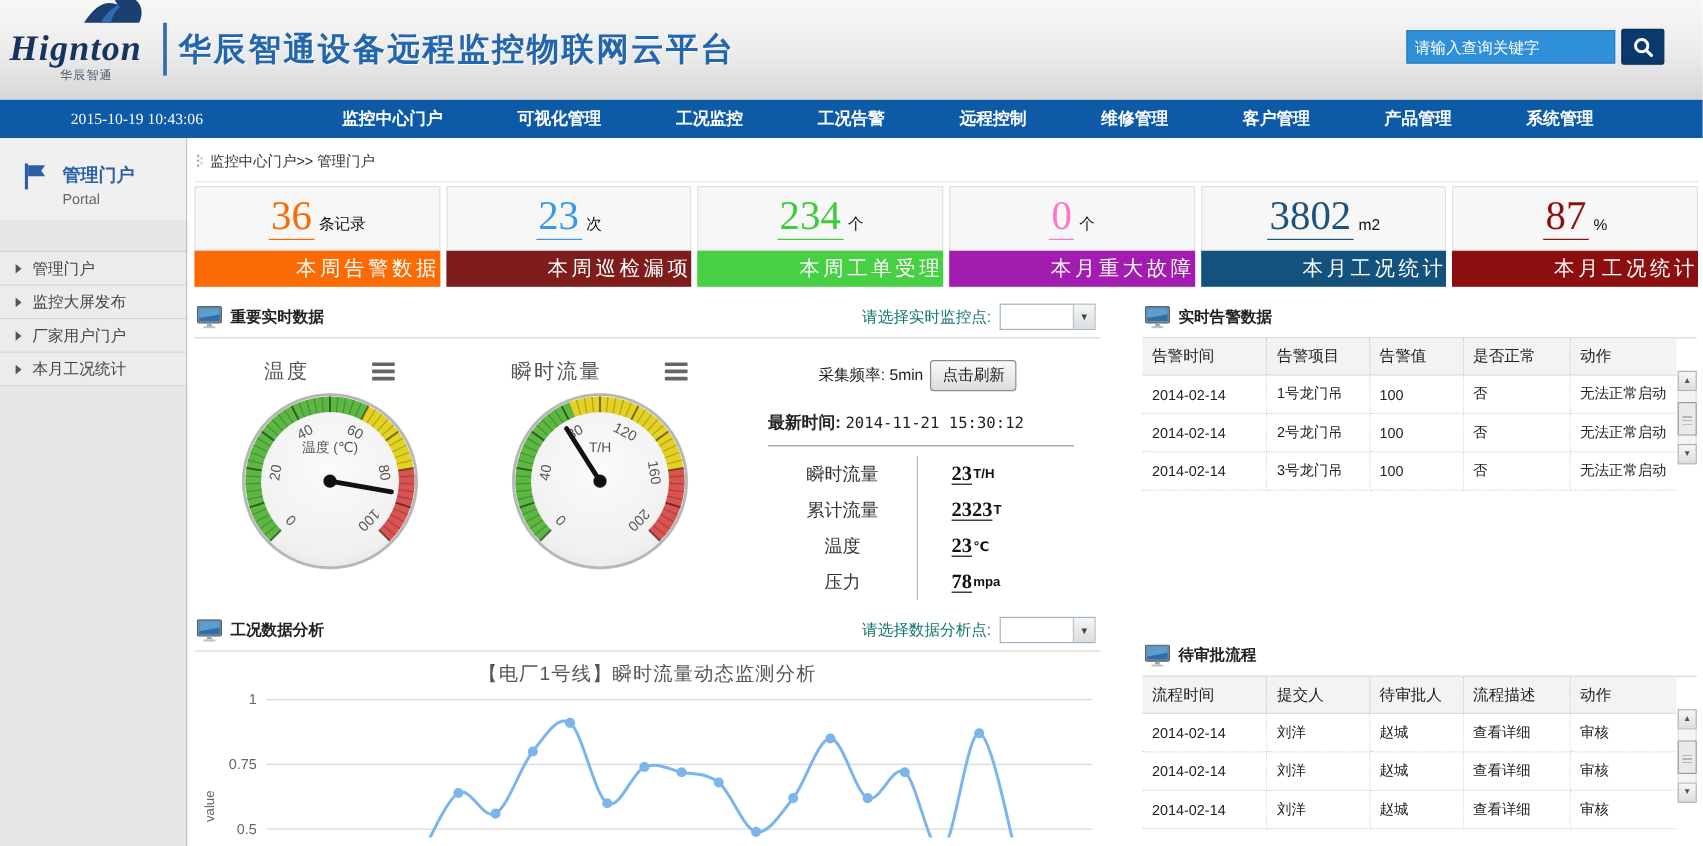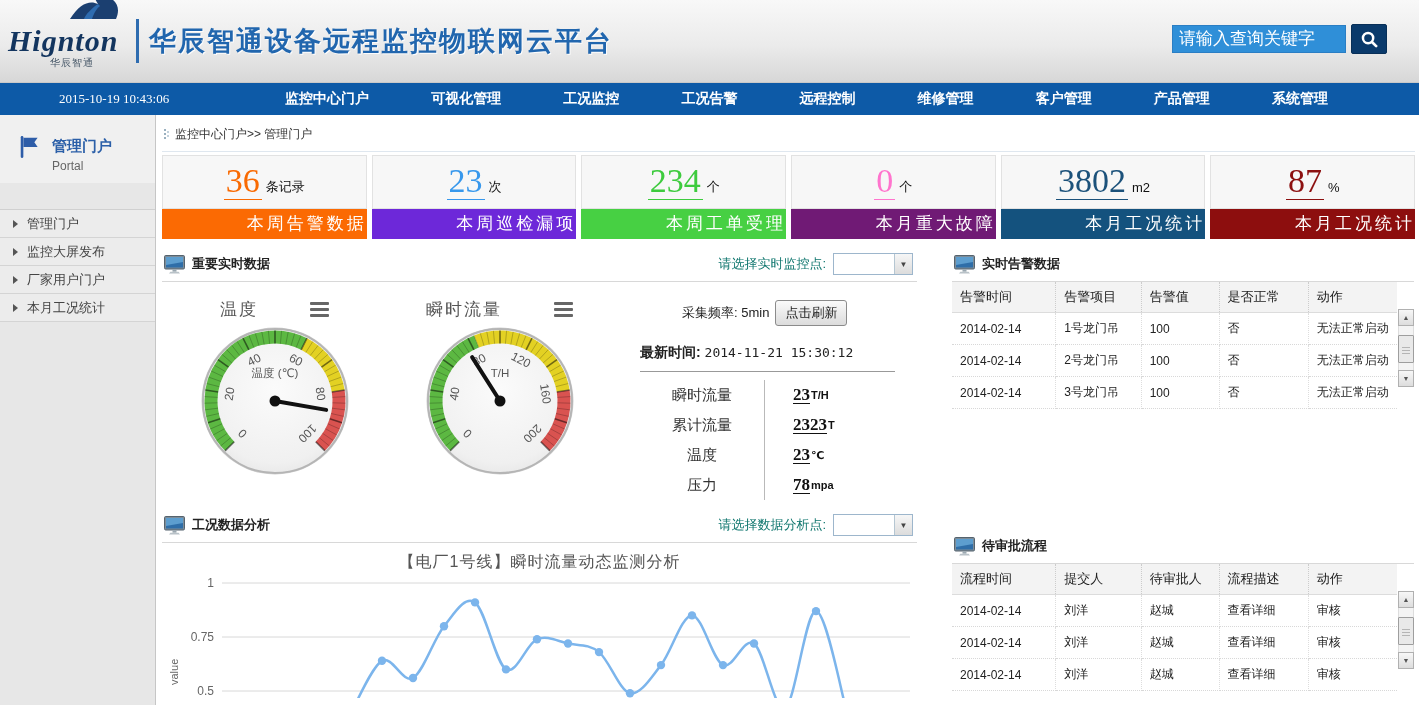--- a/index.html
+++ b/index.html
@@ -11,21 +11,21 @@
   .logo{width:122px;padding-left:8px;position:relative;cursor:pointer;}
   .logo-deer{position:absolute;left:62px;top:-38px;}
   .logo-text{font-family:"Liberation Serif","DejaVu Serif",serif;font-style:italic;font-weight:bold;
     font-size:30px;color:#13355f;letter-spacing:1px;line-height:30px;margin-top:14px;}
   .logo-sub{font-size:10px;color:#456;text-align:center;width:100px;margin-left:14px;letter-spacing:1px;}
   .logo-divider{width:3px;height:44px;background:#2e6cb0;margin:0 10px 0 6px;}
   .site-title{margin:0;font-size:27px;font-weight:bold;color:#2166ae;letter-spacing:2px;
     text-shadow:1px 1px 0 rgba(255,255,255,.9);}
   .search{position:absolute;right:32px;top:24px;display:flex;align-items:center;}
   .search-input{width:160px;height:26px;border:1px solid #2a7ec4;background:#2f8fd8;color:#fff;
-    font-size:17px;padding:0 6px;outline:none;}
+    font-size:13px;padding:0 6px;outline:none;}
   .search-input::placeholder{color:#fff;opacity:1;}
   .search-btn{width:36px;height:30px;margin-left:5px;background:#0a3a6b;border:1px solid #082f57;
     border-radius:2px;display:flex;align-items:center;justify-content:center;cursor:pointer;}
   
   .navbar{height:32px;background:#0d5aa7;display:flex;align-items:center;color:#fff;}
   .nav-time{width:195px;padding-left:59px;font-family:Liberation Serif, serif;font-size:13px;}
   .nav-items{flex:1;display:flex;justify-content:space-around;list-style:none;margin:0;padding:0 60px 0 0;}
   .nav-item{font-size:14px;font-weight:bold;cursor:pointer;white-space:nowrap;}
   
   .page{display:flex;height:591px;overflow:hidden;}
@@ -180,35 +180,35 @@
               <span class="stat-value" style="color: rgb(249, 106, 2);">36</span>
               <span class="stat-unit">条记录</span>
             </div>
             <div class="stat-bar" style="background: rgb(251, 106, 3);">本周告警数据</div>
           </div>
           <div class="stat-card">
             <div class="stat-top">
               <span class="stat-value" style="color: rgb(56, 152, 236);">23</span>
               <span class="stat-unit">次</span>
             </div>
-            <div class="stat-bar" style="background: #6d28d9;">本周巡检漏项</div>
+            <div class="stat-bar" style="background: #7f1d1d;">本周巡检漏项</div>
           </div>
           <div class="stat-card">
             <div class="stat-top">
               <span class="stat-value" style="color: rgb(62, 203, 62);">234</span>
               <span class="stat-unit">个</span>
             </div>
             <div class="stat-bar" style="background: rgb(71, 208, 67); padding-left: 18px;">本周工单受理</div>
           </div>
           <div class="stat-card">
             <div class="stat-top">
               <span class="stat-value" style="color: rgb(255, 116, 205);">0</span>
               <span class="stat-unit">个</span>
             </div>
-            <div class="stat-bar" style="background: #701a75; padding-left: 13px;">本月重大故障</div>
+            <div class="stat-bar" style="background: #a21caf; padding-left: 13px;">本月重大故障</div>
           </div>
           <div class="stat-card">
             <div class="stat-top">
               <span class="stat-value" style="color: rgb(28, 82, 123);">3802</span>
               <span class="stat-unit">m2</span>
             </div>
             <div class="stat-bar" style="background: rgb(20, 82, 126);">本月工况统计</div>
           </div>
           <div class="stat-card">
             <div class="stat-top">

